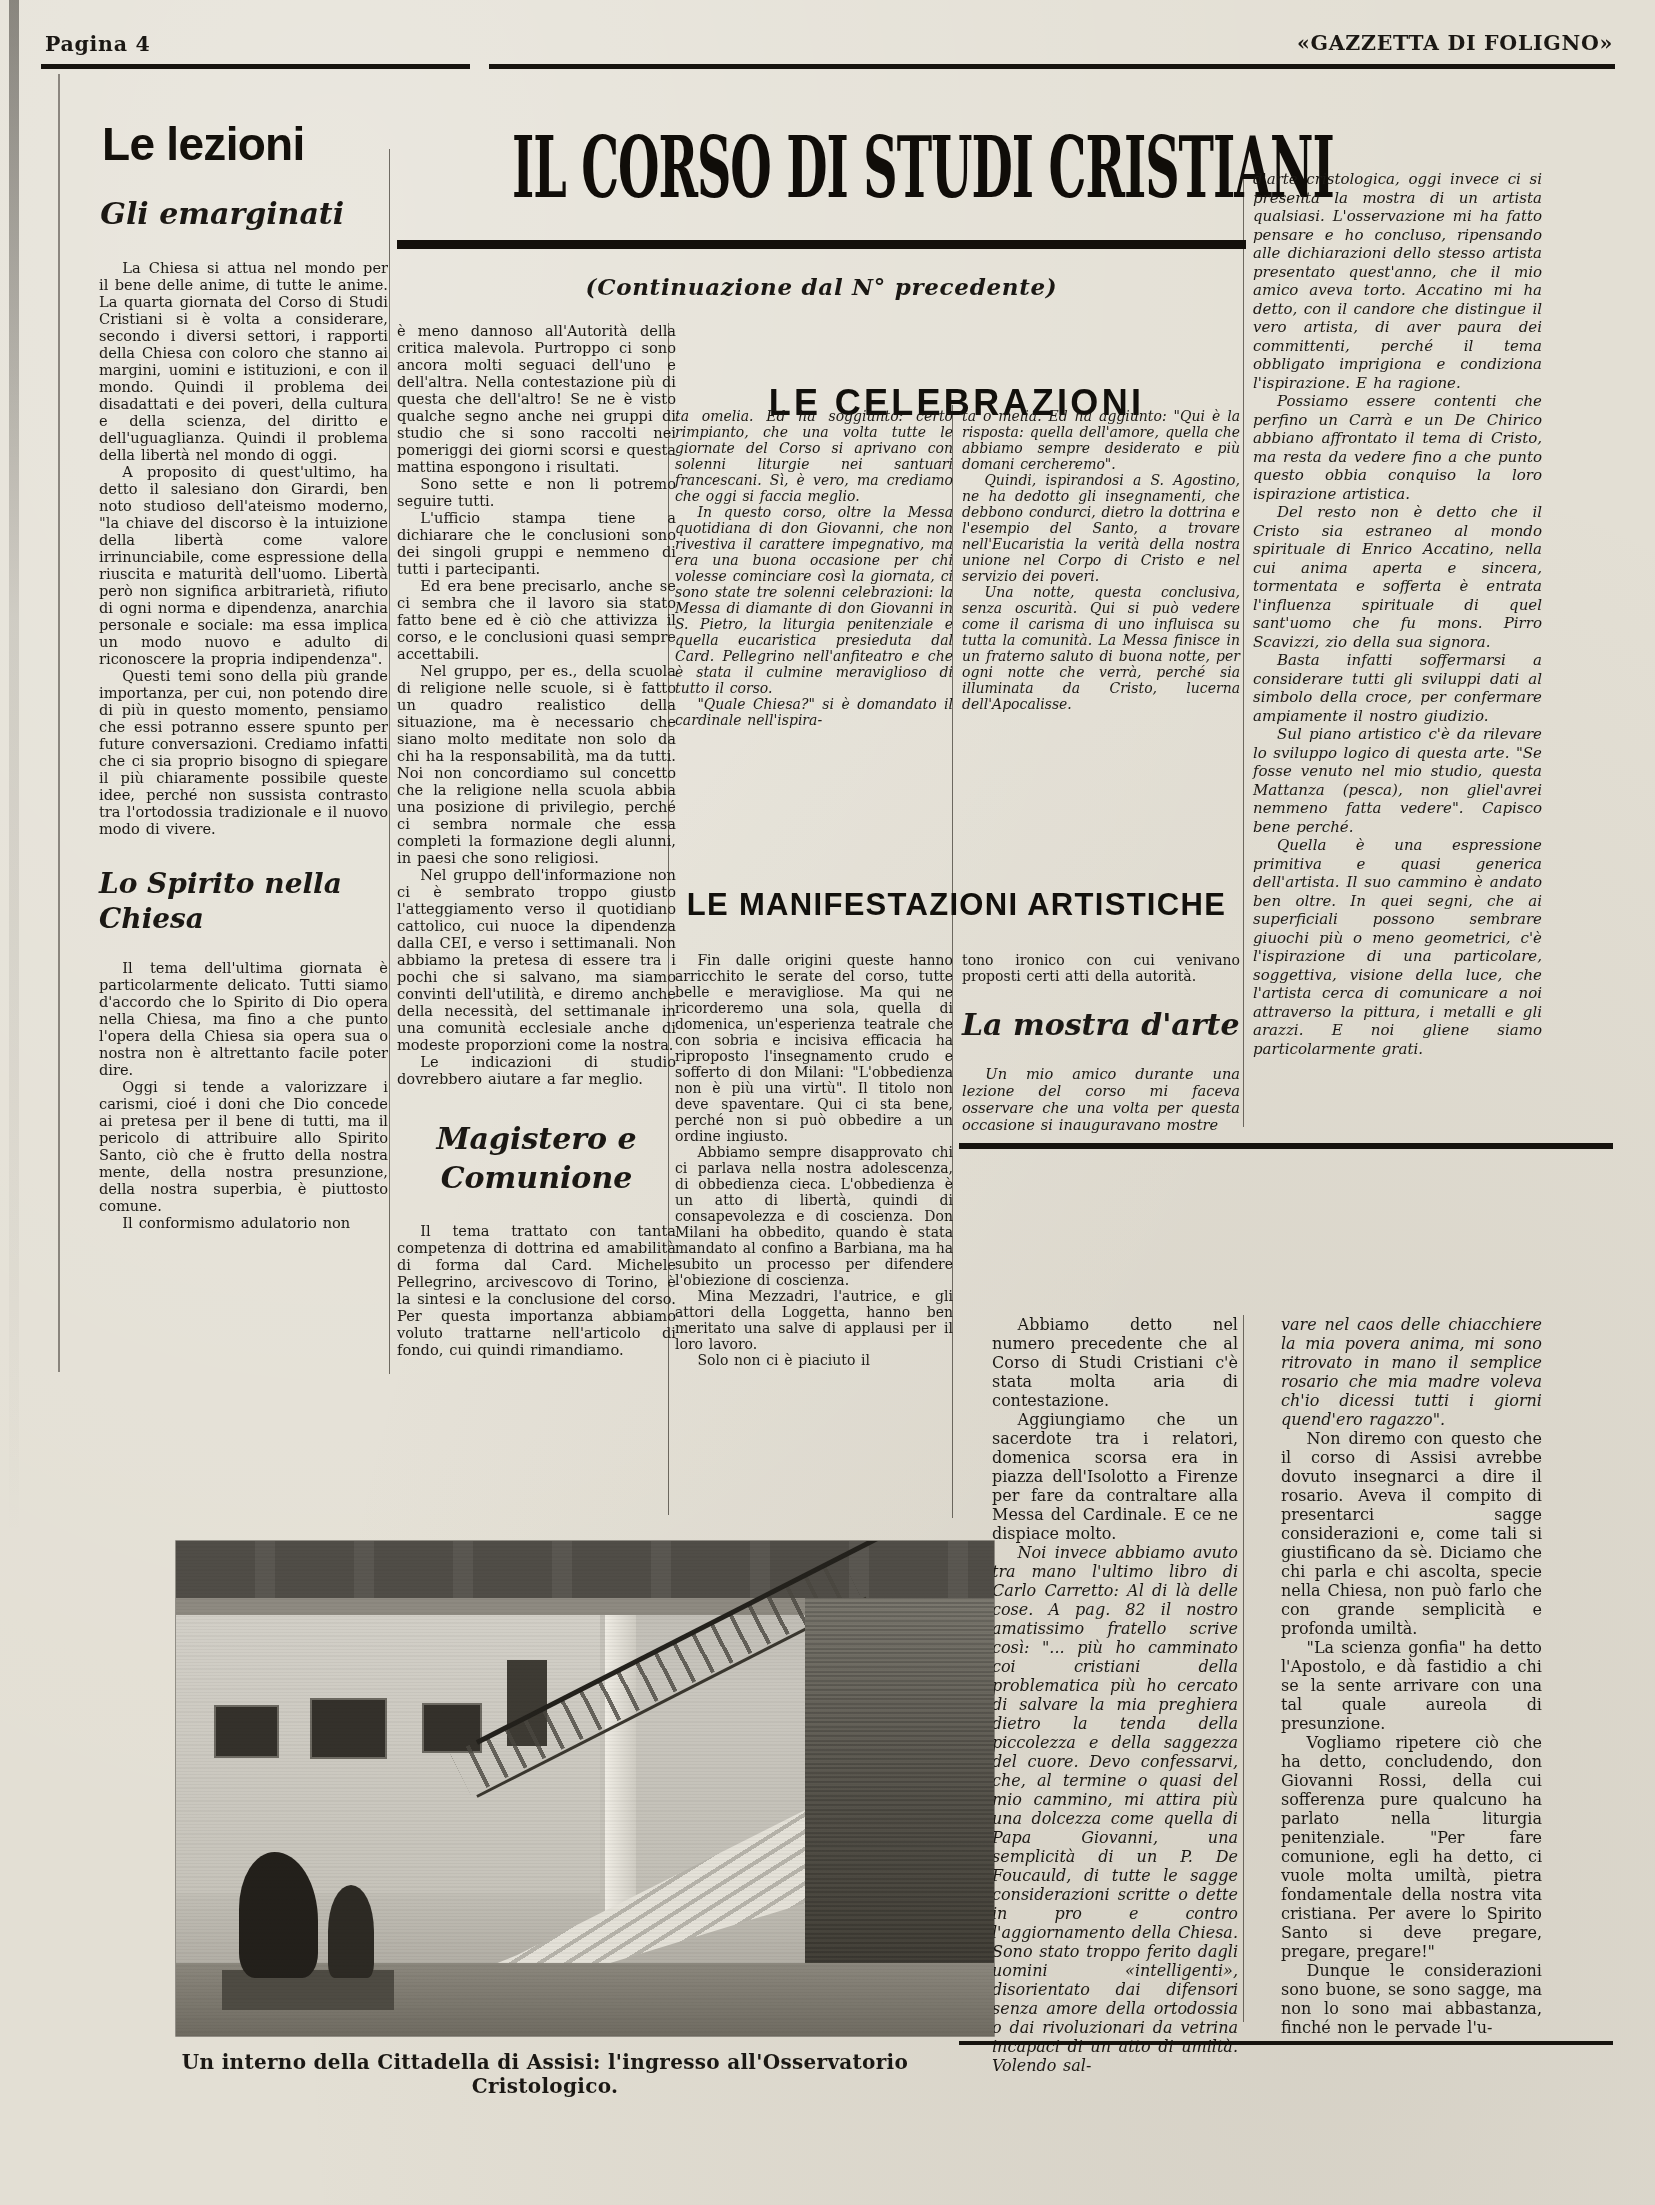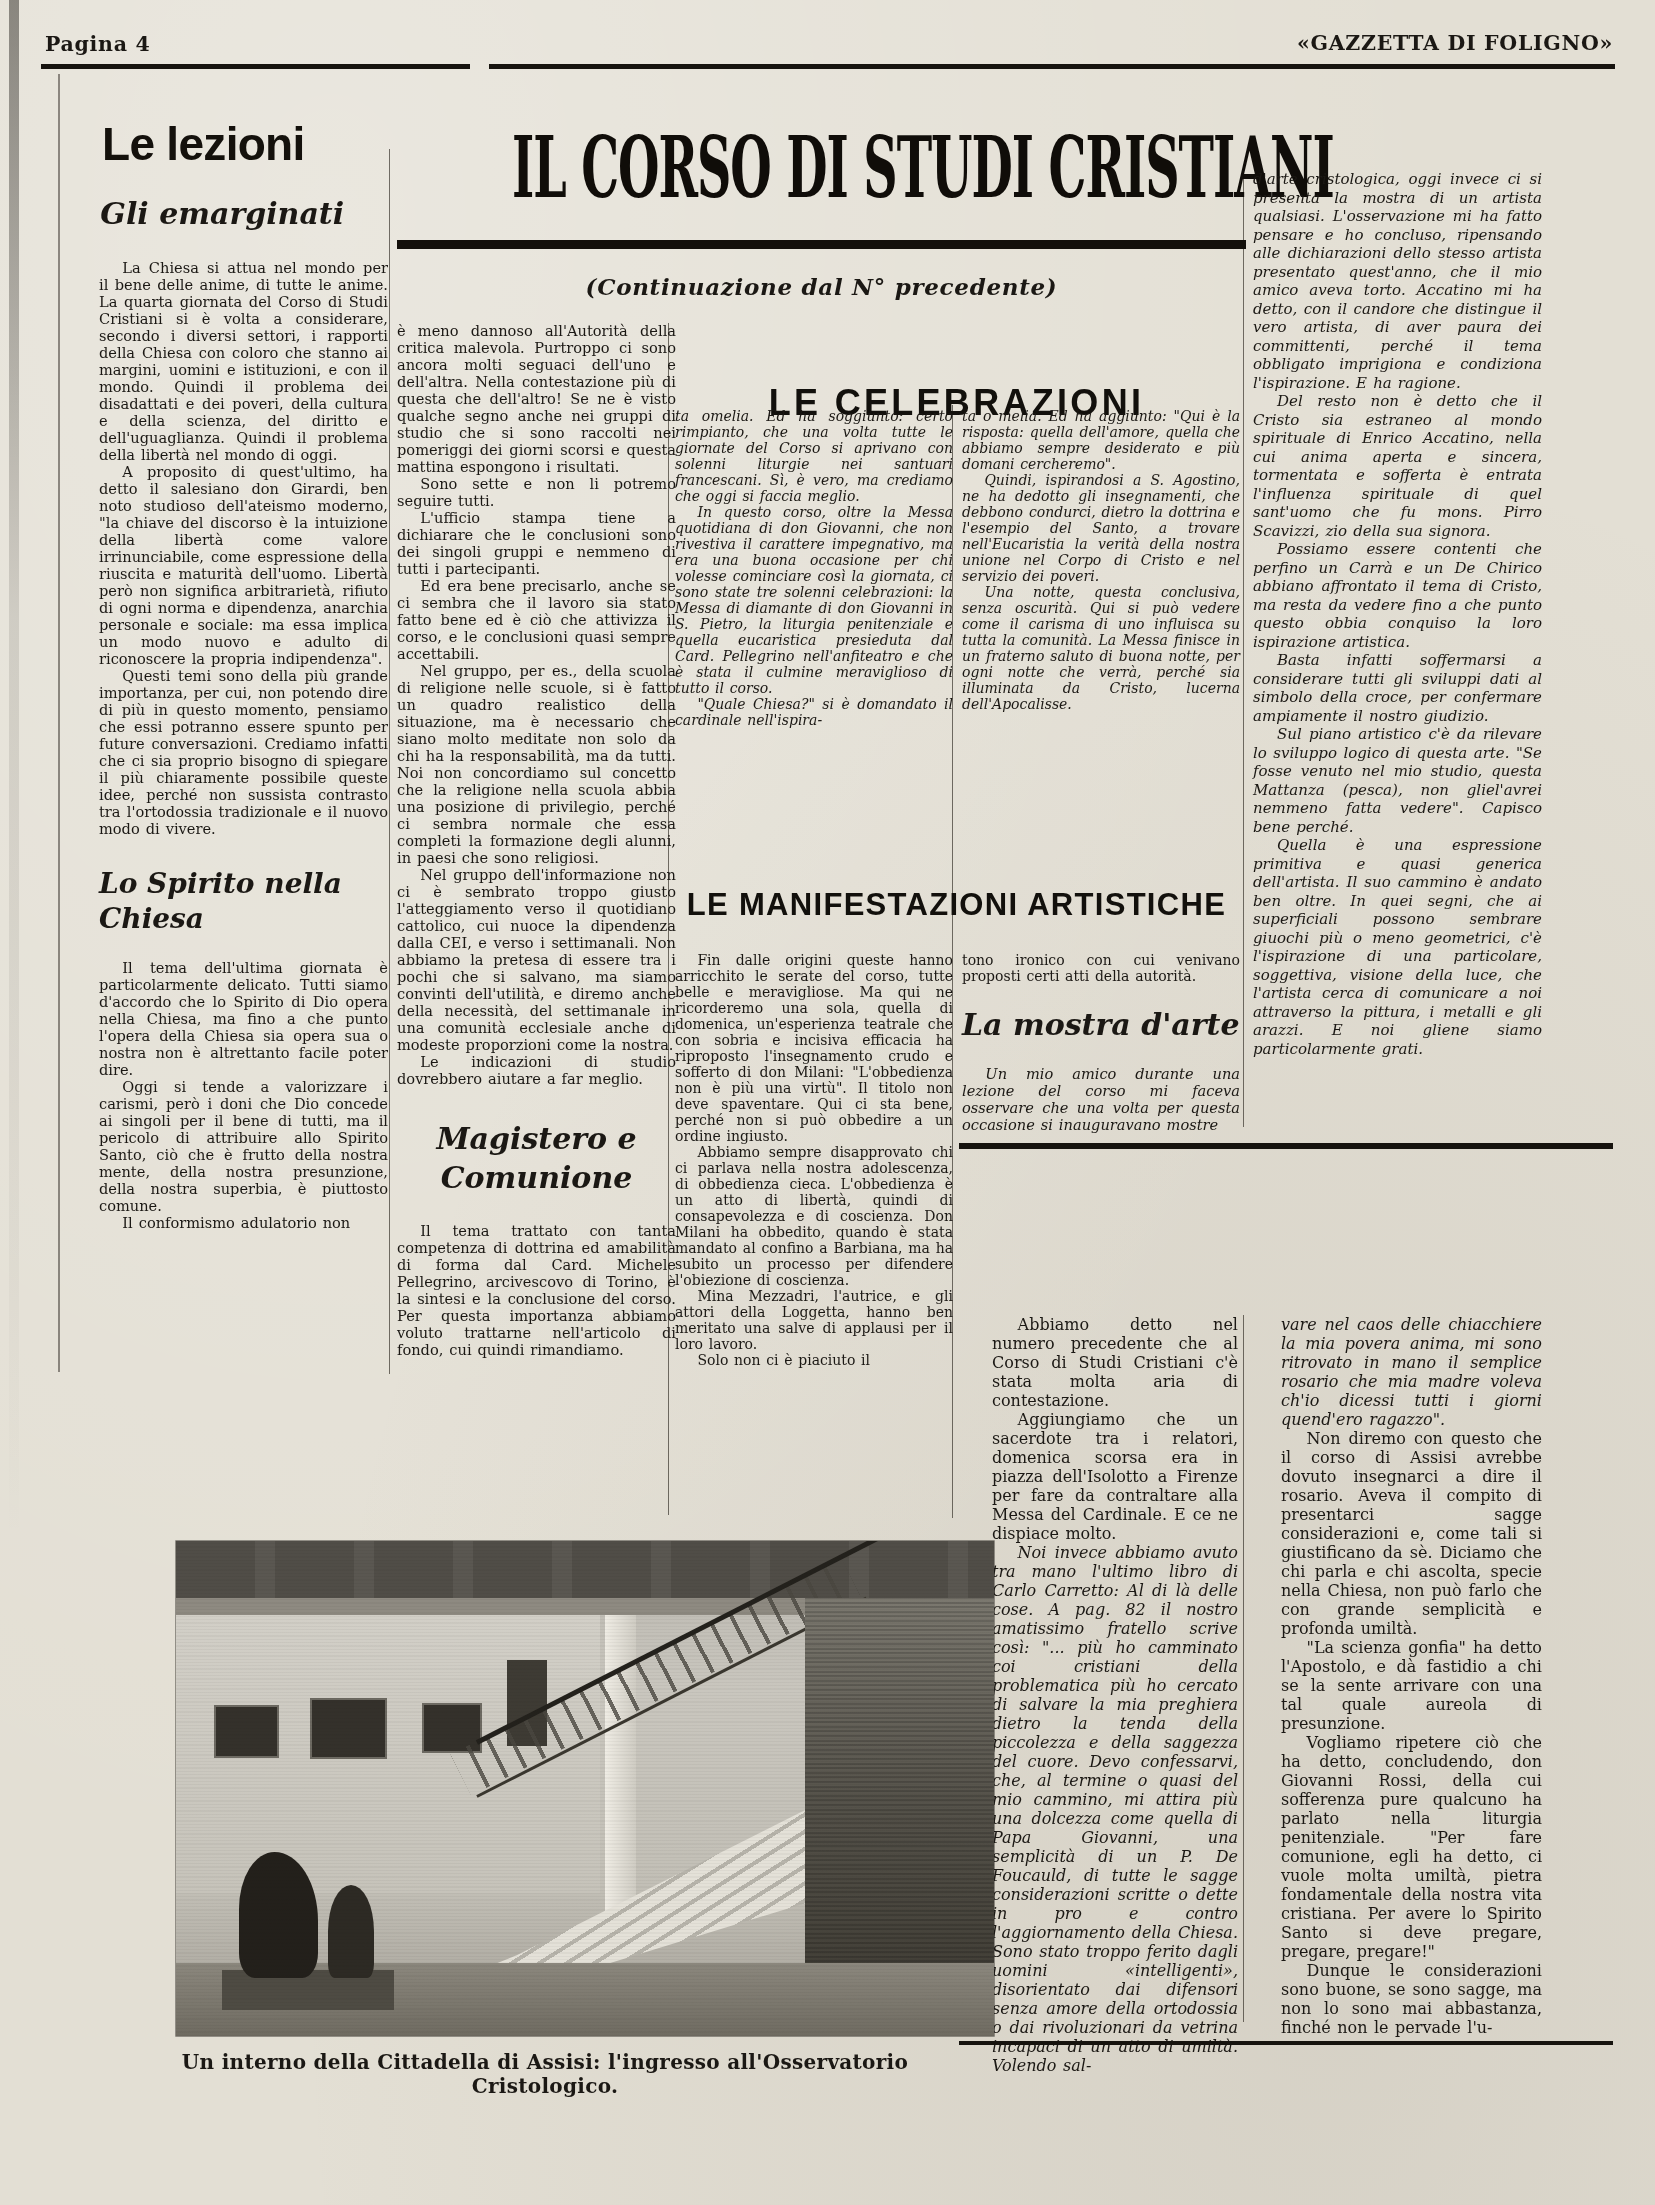--- a/index.html
+++ b/index.html
@@ -132,21 +132,21 @@
     <h2 class="lez-title">Le lezioni</h2>
     <h3 class="lez-sub">Gli emarginati</h3>
     <div class="body-par">
         <p class="par">La Chiesa si attua nel mondo per il bene delle anime, di tutte le anime. La quarta giornata del Corso di Studi Cristiani si è volta a considerare, secondo i diversi settori, i rapporti della Chiesa con coloro che stanno ai margini, uomini e istituzioni, e con il mondo. Quindi il problema dei disadattati e dei poveri, della cultura e della scienza, del diritto e dell'uguaglianza. Quindi il problema della libertà nel mondo di oggi.</p>
         <p class="par">A proposito di quest'ultimo, ha detto il salesiano don Girardi, ben noto studioso dell'ateismo moderno, "la chiave del discorso è la intuizione della libertà come valore irrinunciabile, come espressione della riuscita e maturità dell'uomo. Libertà però non significa arbitrarietà, rifiuto di ogni norma e dipendenza, anarchia personale e sociale: ma essa implica un modo nuovo e adulto di riconoscere la propria indipendenza".</p>
         <p class="par">Questi temi sono della più grande importanza, per cui, non potendo dire di più in questo momento, pensiamo che essi potranno essere spunto per future conversazioni. Crediamo infatti che ci sia proprio bisogno di spiegare il più chiaramente possibile queste idee, perché non sussista contrasto tra l'ortodossia tradizionale e il nuovo modo di vivere.</p>
       </div>
     <h3 class="heading2">Lo Spirito nella Chiesa</h3>
     <div class="body-par">
         <p class="par">Il tema dell'ultima giornata è particolarmente delicato. Tutti siamo d'accordo che lo Spirito di Dio opera nella Chiesa, ma fino a che punto l'opera della Chiesa sia opera sua o nostra non è altrettanto facile poter dire.</p>
-        <p class="par">Oggi si tende a valorizzare i carismi, però i doni che Dio concede ai singoli per il bene di tutti, ma il pericolo di attribuire allo Spirito Santo, ciò che è frutto della nostra mente, della nostra presunzione, della nostra superbia, è piuttosto comune.</p>
+        <p class="par">Oggi si tende a valorizzare i carismi, cioé i doni che Dio concede ai pretesa per il bene di tutti, ma il pericolo di attribuire allo Spirito Santo, ciò che è frutto della nostra mente, della nostra presunzione, della nostra superbia, è piuttosto comune.</p>
         <p class="par">Il conformismo adulatorio non</p>
       </div>
   </section>
 
   <section class="tcol col2">
     <div class="body-par cont">
         <p class="par">è meno dannoso all'Autorità della critica malevola. Purtroppo ci sono ancora molti seguaci dell'uno e dell'altra. Nella contestazione più di questa che dell'altro! Se ne è visto qualche segno anche nei gruppi di studio che si sono raccolti nei pomeriggi dei giorni scorsi e questa mattina espongono i risultati.</p>
         <p class="par">Sono sette e non li potremo seguire tutti.</p>
         <p class="par">L'ufficio stampa tiene a dichiarare che le conclusioni sono dei singoli gruppi e nemmeno di tutti i partecipanti.</p>
         <p class="par">Ed era bene precisarlo, anche se ci sembra che il lavoro sia stato fatto bene ed è ciò che attivizza il corso, e le conclusioni quasi sempre accettabili.</p>
@@ -194,22 +194,22 @@
   <section class="tcol mostra">
     <h3 class="mostra-title">La mostra d'arte</h3>
     <div class="body-par">
         <p class="par">Un mio amico durante una lezione del corso mi faceva osservare che una volta per questa occasione si inauguravano mostre</p>
       </div>
   </section>
 
   <section class="tcol col5">
     <div class="body-par cont">
         <p class="par">d'arte cristologica, oggi invece ci si presenta la mostra di un artista qualsiasi. L'osservazione mi ha fatto pensare e ho concluso, ripensando alle dichiarazioni dello stesso artista presentato quest'anno, che il mio amico aveva torto. Accatino mi ha detto, con il candore che distingue il vero artista, di aver paura dei committenti, perché il tema obbligato imprigiona e condiziona l'ispirazione. E ha ragione.</p>
+        <p class="par">Possiamo essere contenti che perfino un Carrà e un De Chirico abbiano affrontato il tema di Cristo, ma resta da vedere fino a che punto questo obbia conquiso la loro ispirazione artistica.</p>
         <p class="par">Del resto non è detto che il Cristo sia estraneo al mondo spirituale di Enrico Accatino, nella cui anima aperta e sincera, tormentata e sofferta è entrata l'influenza spirituale di quel sant'uomo che fu mons. Pirro Scavizzi, zio della sua signora.</p>
-        <p class="par">Possiamo essere contenti che perfino un Carrà e un De Chirico abbiano affrontato il tema di Cristo, ma resta da vedere fino a che punto questo obbia conquiso la loro ispirazione artistica.</p>
         <p class="par">Basta infatti soffermarsi a considerare tutti gli sviluppi dati al simbolo della croce, per confermare ampiamente il nostro giudizio.</p>
         <p class="par">Sul piano artistico c'è da rilevare lo sviluppo logico di questa arte. "Se fosse venuto nel mio studio, questa Mattanza (pesca), non gliel'avrei nemmeno fatta vedere". Capisco bene perché.</p>
         <p class="par">Quella è una espressione primitiva e quasi generica dell'artista. Il suo cammino è andato ben oltre. In quei segni, che ai superficiali possono sembrare giuochi più o meno geometrici, c'è l'ispirazione di una particolare, soggettiva, visione della luce, che l'artista cerca di comunicare a noi attraverso la pittura, i metalli e gli arazzi. E noi gliene siamo particolarmente grati.</p>
       </div>
   </section>
 
   <div class="concl-rule"></div>
   <section class="tcol concl-a concl">
     <div class="body-par">
         <p class="par">Abbiamo detto nel numero precedente che al Corso di Studi Cristiani c'è stata molta aria di contestazione.</p>

